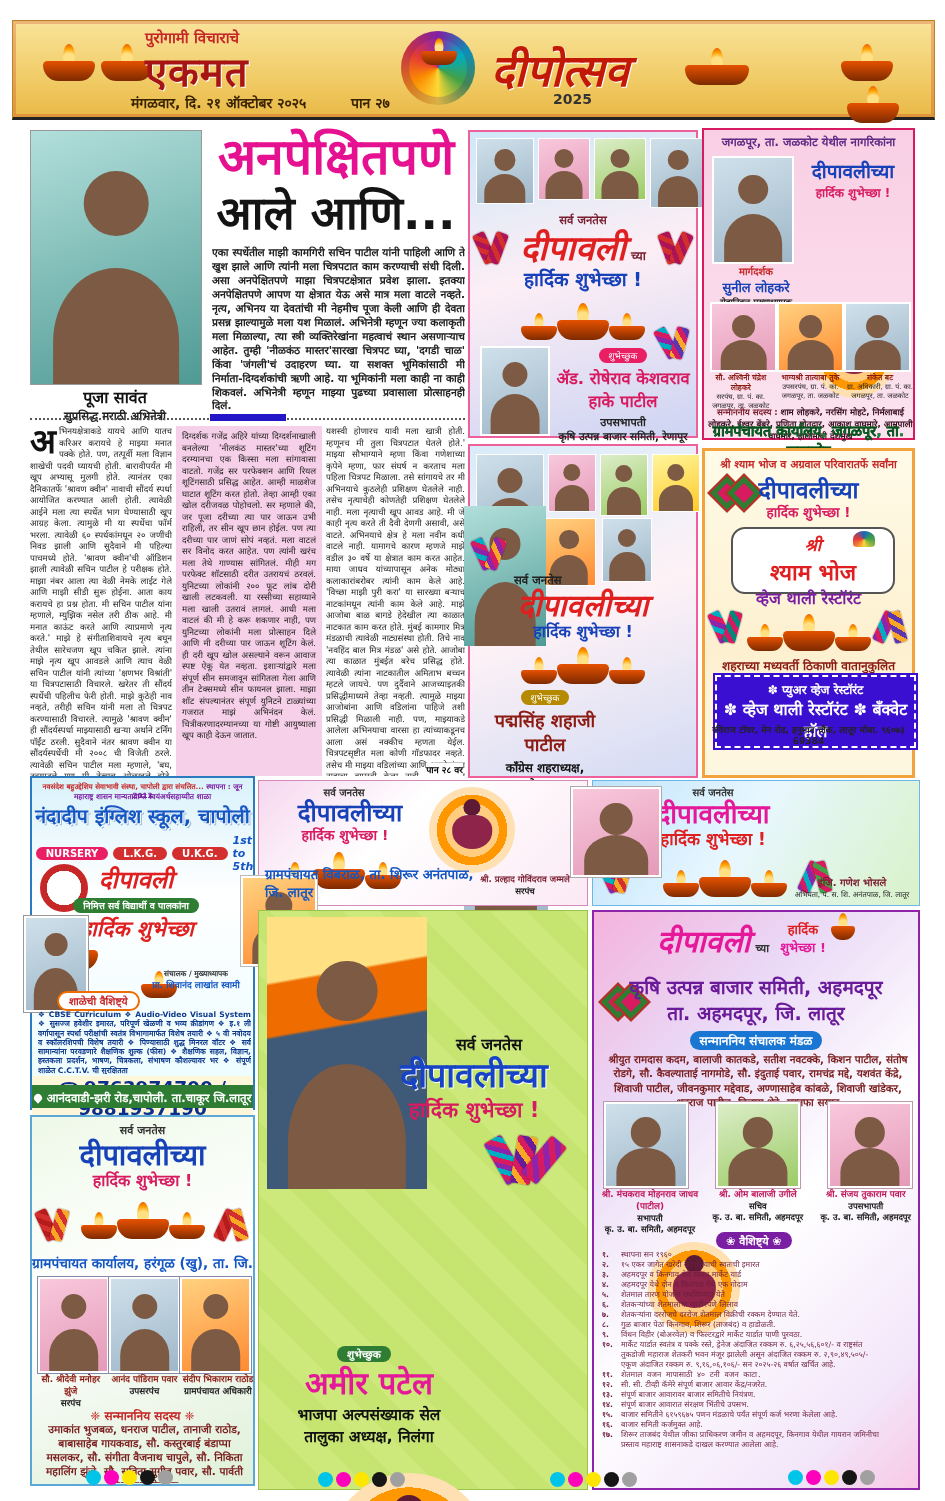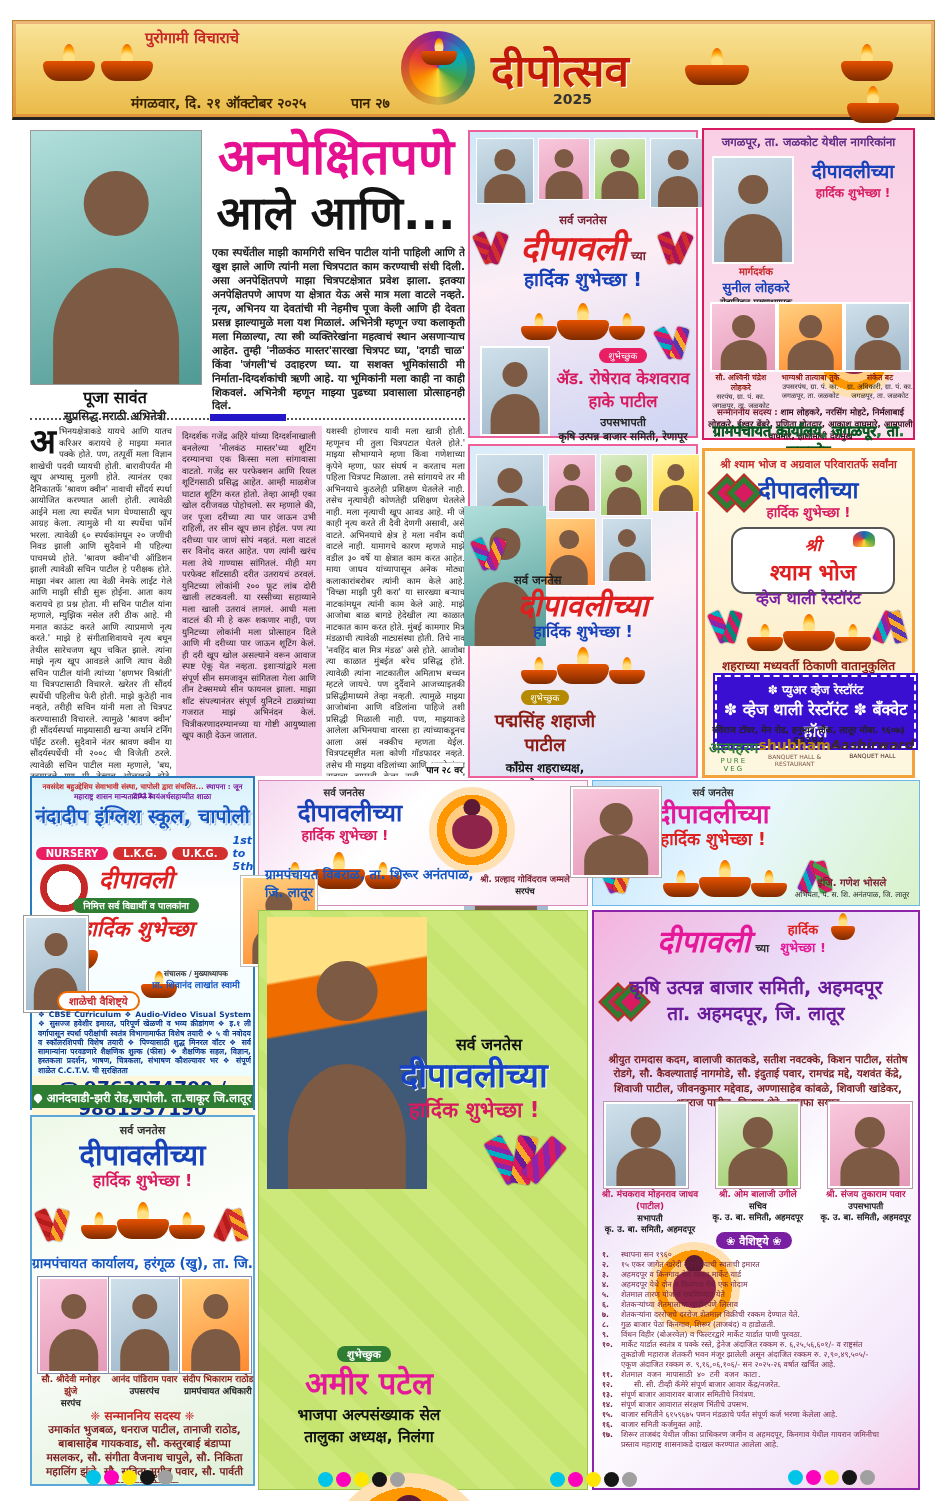--- a/index.html
+++ b/index.html
@@ -6,21 +6,21 @@
   .page{position:relative;width:945px;height:1501px;margin:0 auto;background:#ffffff;overflow:hidden;}
   .abs{position:absolute;}
   .c{text-align:center;}
   .b{font-weight:bold;}
   .j{text-align:justify;}
   .clip{overflow:hidden;}
 
   
   .masthead{left:12px;top:20px;width:921px;height:96px;background:linear-gradient(180deg,#f9e49a,#efc75e 70%,#e9b947);border:1px solid #b98524;border-bottom:3px solid #222;box-shadow:inset 0 0 0 3px rgba(200,40,20,.25);}
   .ekmat{color:#a61414;font-size:40px;font-weight:900;letter-spacing:1px;text-shadow:1px 1px 0 #fff;}
-  .deepotsav{color:#c21807;font-size:44px;font-weight:900;text-shadow:1px 1px 0 #fff;}
+  .deepotsav{color:#c21807;font-size:44px;font-weight:900;font-style:italic;text-shadow:1px 1px 0 #fff;}
 
   
   .diya{position:relative;display:inline-block;width:36px;height:30px;vertical-align:bottom;}
   .diya::after{content:"";position:absolute;left:0;right:0;bottom:0;height:14px;background:linear-gradient(#e65100,#7d2a00);border-radius:5px 5px 18px 18px;}
   .diya::before{content:"";position:absolute;left:50%;bottom:12px;width:9px;height:15px;transform:translateX(-50%);background:radial-gradient(circle at 50% 78%,#ffe082 0 38%,#ffa000 66%,#e65100);border-radius:50% 50% 45% 45%/65% 65% 35% 35%;}
   .diya.big{width:52px;height:42px;}
   .diya.big::after{height:20px;}
   .diya.big::before{width:12px;height:20px;bottom:17px;}
   .cracker{display:inline-block;width:13px;height:32px;border-radius:3px;background:repeating-linear-gradient(45deg,#8e24aa 0 5px,#d81b60 5px 10px,#00acc1 10px 15px);box-shadow:0 0 0 1px rgba(0,0,0,.15);}
   .lantern{display:inline-block;width:24px;height:24px;transform:rotate(45deg);background:#2e7d32;position:relative;border:2px solid #c62828;}
@@ -54,20 +54,21 @@
   .mag-t{color:#d81b60;font-weight:900;}
 </style>
 </head>
 <body>
 
 <div class="page">
 
   <div class="abs masthead">
     <span class="abs" style="left:30px;top:18px;"><span class="diya big"></span><span class="diya big" style="margin-left:6px;"></span></span>
     <div class="abs" style="left:132px;top:6px;color:#c62828;font-size:15px;font-weight:bold;">पुरोगामी विचाराचे</div>
+    <div class="abs ekmat" style="left:132px;top:22px;">एकमत</div>
     <div class="abs b" style="left:118px;top:72px;color:#3a2300;font-size:14px;">मंगळवार, दि. २१ ऑक्टोबर २०२५</div>
     <div class="abs b" style="left:338px;top:72px;color:#3a2300;font-size:14px;">पान २७</div>
     <span class="abs" style="left:388px;top:10px;width:74px;height:74px;border-radius:50%;background:conic-gradient(#8e24aa,#00acc1,#43a047,#fdd835,#fb8c00,#e53935,#8e24aa);box-shadow:inset 0 0 0 8px #4a148c33;"></span>
     <span class="abs diya" style="left:408px;top:14px;"></span>
     <div class="abs deepotsav" style="left:478px;top:18px;">दीपोत्सव</div>
     <div class="abs b" style="left:540px;top:70px;color:#333;font-size:14px;">2025</div>
     <span class="abs" style="left:672px;top:12px;"><span class="diya big" style="width:64px;height:52px;"></span></span>
     <span class="abs" style="left:828px;top:18px;"><span class="diya big"></span><span class="diya big" style="margin-left:6px;"></span></span>
   </div>
 
@@ -201,34 +202,20 @@
     <div class="abs c b" style="left:0;top:136px;width:100%;color:#7b1fa2;font-size:16px;">व्हेज थाली रेस्टॉरंट</div>
     <span class="abs" style="left:8px;top:160px;"><span class="cracker" style="transform:rotate(-25deg);"></span><span class="cracker" style="transform:rotate(15deg);background:repeating-linear-gradient(45deg,#00897b 0 5px,#d81b60 5px 10px);"></span></span>
     <span class="abs" style="right:8px;top:160px;"><span class="cracker" style="transform:rotate(25deg);"></span><span class="cracker" style="transform:rotate(-15deg);background:repeating-linear-gradient(45deg,#5e35b1 0 5px,#f9a825 5px 10px);"></span></span>
     <div class="abs c" style="left:0;top:158px;width:100%;"><span class="diya"></span><span class="diya big"></span><span class="diya"></span></div>
     <div class="abs c b" style="left:0;top:206px;width:100%;color:#8c1c13;font-size:12px;">शहराच्या मध्यवर्ती ठिकाणी वातानुकुलित</div>
     <div class="abs c" style="left:10px;top:224px;width:193px;background:#3b0fd1;border:2px dashed #fff;box-shadow:0 0 0 2px #3b0fd1;color:#fff;padding:4px 2px;">
       <div class="b" style="font-size:12px;">✽ प्युअर व्हेज रेस्टॉरंट</div>
       <div class="b" style="font-size:16px;">✽ व्हेज थाली रेस्टॉरंट  ✽ बँक्वेट हॉल</div>
     </div>
     <div class="abs c b" style="left:0;top:272px;width:100%;color:#222;font-size:9px;">रविराज टॉवर, मेन रोड, हनुमान चौक, लातूर मोबा. ९६०७३ 69384</div>
-    <div class="abs" style="left:4px;top:286px;width:205px;display:flex;justify-content:space-around;text-align:center;">
-      <div>
-        <div class="b" style="color:#2e7d32;font-size:15px;">अल्पहरम</div>
-        <div style="color:#2e7d32;font-size:7px;letter-spacing:2px;">PURE VEG</div>
-      </div>
-      <div>
-        <div class="b" style="color:#b8860b;font-size:14px;">shubham</div>
-        <div style="color:#795548;font-size:6px;">BANQUET HALL &amp; RESTAURANT</div>
-      </div>
-      <div>
-        <div class="b" style="color:#3e2723;font-size:13px;font-style:italic;">Aashirward</div>
-        <div style="color:#3e2723;font-size:6px;">BANQUET HALL</div>
-      </div>
-    </div>
   </div>
 
   <div class="abs ad" style="left:30px;top:776px;width:225px;height:334px;border:2px solid #2b7bbf;background:linear-gradient(180deg,#d9f2fb,#ffffff 35%,#eafcff);">
     <div class="abs c" style="left:0;top:3px;width:100%;font-size:7.2px;color:#c62828;font-weight:bold;">
       <span>नवसंदेश बहुउद्देशिय सेवाभावी संस्था, चापोली द्वारा संचलित...</span>
       <span style="color:#7b1fa2;">स्थापना : जून 2013</span>
     </div>
     <div class="abs c b" style="left:0;top:13px;width:100%;font-size:7.4px;color:#7b1fa2;">महाराष्ट्र शासन मान्यताप्राप्त स्वयंअर्थसहाय्यीत शाळा</div>
     <div class="abs c b" style="left:0;top:24px;width:100%;font-size:19.5px;color:#1356c4;text-shadow:1px 1px 0 #fff,2px 2px 0 #9bd;">नंदादीप इंग्लिश स्कूल, चापोली</div>
     <div class="abs" style="left:4px;top:56px;width:217px;display:flex;justify-content:center;gap:5px;align-items:center;">
@@ -343,20 +330,21 @@
       <span style="font-size:30px;font-weight:900;font-style:italic;color:#e6189a;">दीपावली</span>
       <span class="b" style="font-size:11px;color:#333;">च्या</span>
       <span style="display:inline-block;text-align:center;vertical-align:top;margin-left:6px;">
         <span class="b" style="display:block;color:#e02020;font-size:13px;">हार्दिक</span>
         <span class="b" style="display:block;color:#e6189a;font-size:13px;">शुभेच्छा !</span>
       </span>
       <span class="diya" style="width:24px;height:20px;vertical-align:top;"></span>
     </div>
     <div class="abs c b" style="left:0;top:62px;width:100%;color:#6a1b9a;font-size:19px;">कृषि उत्पन्न बाजार समिती, अहमदपूर</div>
     <div class="abs c b" style="left:0;top:88px;width:100%;color:#6a1b9a;font-size:19px;">ता. अहमदपूर, जि. लातूर</div>
+    <div class="abs c" style="left:0;top:118px;width:100%;"><span class="pill b" style="background:#1976d2;color:#fff;font-size:12px;">सन्माननिय संचालक मंडळ</span></div>
     <div class="abs c b clip" style="left:8px;top:140px;width:312px;height:64px;color:#7a1f1f;font-size:10.4px;line-height:1.38;">श्रीयुत रामदास कदम, बालाजी कातकडे, सतीश नवटक्के, किशन पाटील, संतोष रोडगे, सौ. कैवल्याताई नागमोडे, सौ. इंदुताई पवार, रामचंद्र मद्दे, यशवंत केंद्रे, शिवाजी पाटील, जीवनकुमार मद्देवाड, अण्णासाहेब कांबळे, शिवाजी खांडेकर, धनराज पाटील, विलास शेटे, मुस्तफा सय्यद</div>
     <div class="abs" style="left:10px;top:190px;width:308px;display:flex;justify-content:space-between;">
       <span class="ph" style="width:80px;height:82px;border:2px solid #fff;box-shadow:0 0 0 1px #b9a;"></span>
       <span class="ph green" style="width:80px;height:82px;border:2px solid #fff;box-shadow:0 0 0 1px #b9a;"></span>
       <span class="ph pink" style="width:80px;height:82px;border:2px solid #fff;box-shadow:0 0 0 1px #b9a;"></span>
     </div>
     <div class="abs" style="left:2px;top:276px;width:324px;display:flex;text-align:center;">
       <div style="width:33.3%;">
         <div class="b" style="font-size:8.8px;color:#c2185b;">श्री. मंचकराव मोहनराव जाधव (पाटील)</div>
         <div class="b" style="font-size:8.4px;color:#222;">सभापती</div>
@@ -425,21 +413,21 @@
         <div style="display:flex;gap:5px;">
           <span class="b" style="min-width:14px;">१०.</span>
           <span style="flex:1;max-width:258px;">मार्केट यार्डात स्वतंत्र व पक्के रस्ते, ड्रेनेज अंदाजित रक्कम रु. ६,२५,५६,६०१/- व राष्ट्रसंत तुकडोजी महाराज शेतकरी भवन मंजूर झालेली असून अंदाजित रक्कम रु. २,९०,४९,५०५/- एकूण अंदाजित रक्कम रु. ९,१६,०६,१०६/- सन २०२५-२६ वर्षात खर्चित आहे.</span>
         </div>
 
         <div style="display:flex;gap:5px;">
           <span class="b" style="min-width:14px;">११.</span>
           <span style="flex:1;max-width:258px;font-family:Liberation Mono, monospace;">शेतमाल वजन मापासाठी ४० टनी वजन काटा.</span>
         </div>
 
-        <div style="display:flex;gap:18px;">
+        <div style="display:flex;gap:5px;">
           <span class="b" style="min-width:14px;">१२.</span>
           <span style="flex:1;max-width:258px;">सी. सी. टीव्ही कॅमेरे संपूर्ण बाजार आवार केंद्र/नजरेत.</span>
         </div>
 
         <div style="display:flex;gap:5px;">
           <span class="b" style="min-width:14px;">१३.</span>
           <span style="flex:1;max-width:258px;">संपूर्ण बाजार आवारावर बाजार समितीचे नियंत्रण.</span>
         </div>
 
         <div style="display:flex;gap:5px;">

